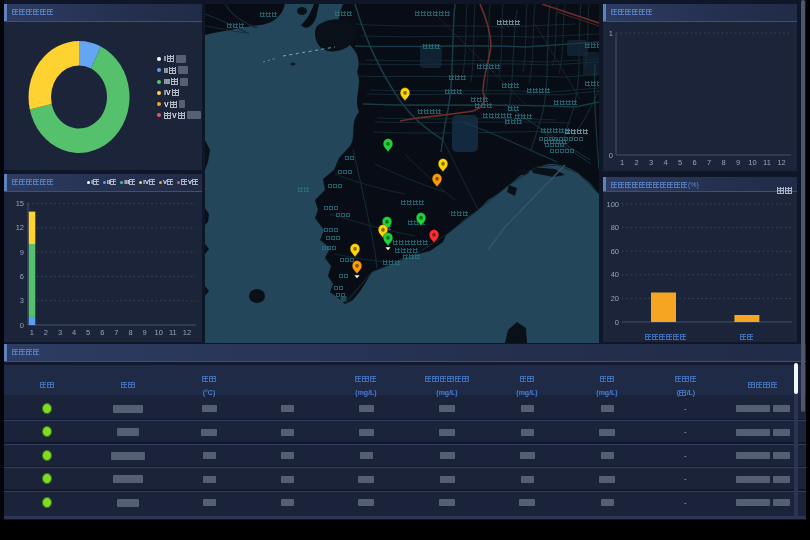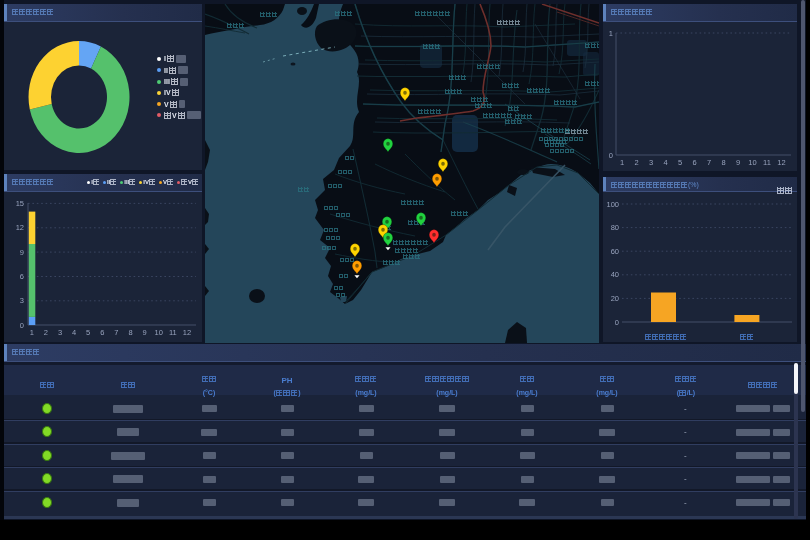--- a/index.html
+++ b/index.html
@@ -394,24 +394,20 @@
 <div style="position:absolute;left:-2px;top:21px;width:90px;height:30px;text-align:center;color:#4a7dd0;">
         <div style="margin-top:10px;"><i class="hz" style="width:6.5px;height:6.5px;color:#4a7dd0;"></i><i class="hz" style="width:6.5px;height:6.5px;color:#4a7dd0;"></i></div>
       </div>
 <div style="position:absolute;left:79px;top:21px;width:90px;height:30px;text-align:center;color:#4a7dd0;">
         <div style="margin-top:10px;"><i class="hz" style="width:6.5px;height:6.5px;color:#4a7dd0;"></i><i class="hz" style="width:6.5px;height:6.5px;color:#4a7dd0;"></i></div>
       </div>
 <div style="position:absolute;left:160px;top:21px;width:90px;height:30px;text-align:center;color:#4a7dd0;">
         <div style="margin-top:4px;"><i class="hz" style="width:6.5px;height:6.5px;color:#4a7dd0;"></i><i class="hz" style="width:6.5px;height:6.5px;color:#4a7dd0;"></i></div>
         <div style="margin-top:2px;font-size:7px;font-weight:bold;">(°C)</div>
       </div>
-<div style="position:absolute;left:238px;top:21px;width:90px;height:30px;text-align:center;color:#4a7dd0;">
-        <div style="margin-top:4px;"><span style="font-size:8px;font-weight:bold;">PH</span></div>
-        <div style="margin-top:2px;font-size:7px;font-weight:bold;">(<i class="hz" style="width:6.5px;height:6.5px;color:#4a7dd0;"></i><i class="hz" style="width:6.5px;height:6.5px;color:#4a7dd0;"></i><i class="hz" style="width:6.5px;height:6.5px;color:#4a7dd0;"></i>)</div>
-      </div>
 <div style="position:absolute;left:317px;top:21px;width:90px;height:30px;text-align:center;color:#4a7dd0;">
         <div style="margin-top:4px;"><i class="hz" style="width:6.5px;height:6.5px;color:#4a7dd0;"></i><i class="hz" style="width:6.5px;height:6.5px;color:#4a7dd0;"></i><i class="hz" style="width:6.5px;height:6.5px;color:#4a7dd0;"></i></div>
         <div style="margin-top:2px;font-size:7px;font-weight:bold;">(mg/L)</div>
       </div>
 <div style="position:absolute;left:398px;top:21px;width:90px;height:30px;text-align:center;color:#4a7dd0;">
         <div style="margin-top:4px;"><i class="hz" style="width:6.5px;height:6.5px;color:#4a7dd0;"></i><i class="hz" style="width:6.5px;height:6.5px;color:#4a7dd0;"></i><i class="hz" style="width:6.5px;height:6.5px;color:#4a7dd0;"></i><i class="hz" style="width:6.5px;height:6.5px;color:#4a7dd0;"></i><i class="hz" style="width:6.5px;height:6.5px;color:#4a7dd0;"></i><i class="hz" style="width:6.5px;height:6.5px;color:#4a7dd0;"></i></div>
         <div style="margin-top:2px;font-size:7px;font-weight:bold;">(mg/L)</div>
       </div>
 <div style="position:absolute;left:478px;top:21px;width:90px;height:30px;text-align:center;color:#4a7dd0;">
         <div style="margin-top:4px;"><i class="hz" style="width:6.5px;height:6.5px;color:#4a7dd0;"></i><i class="hz" style="width:6.5px;height:6.5px;color:#4a7dd0;"></i></div>

